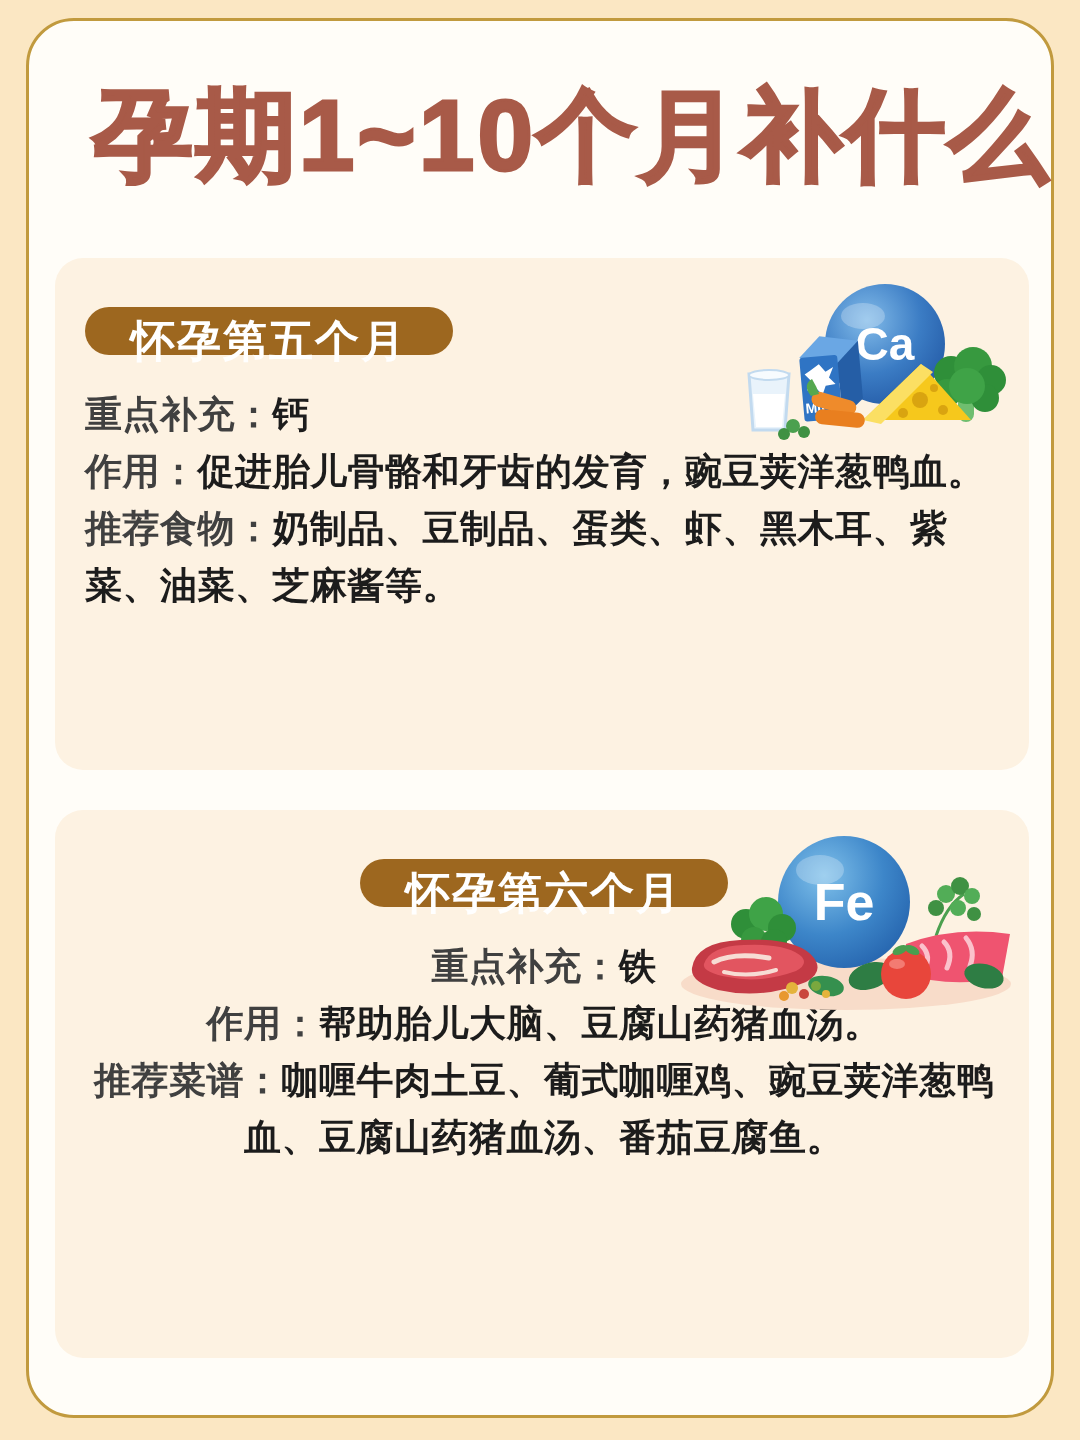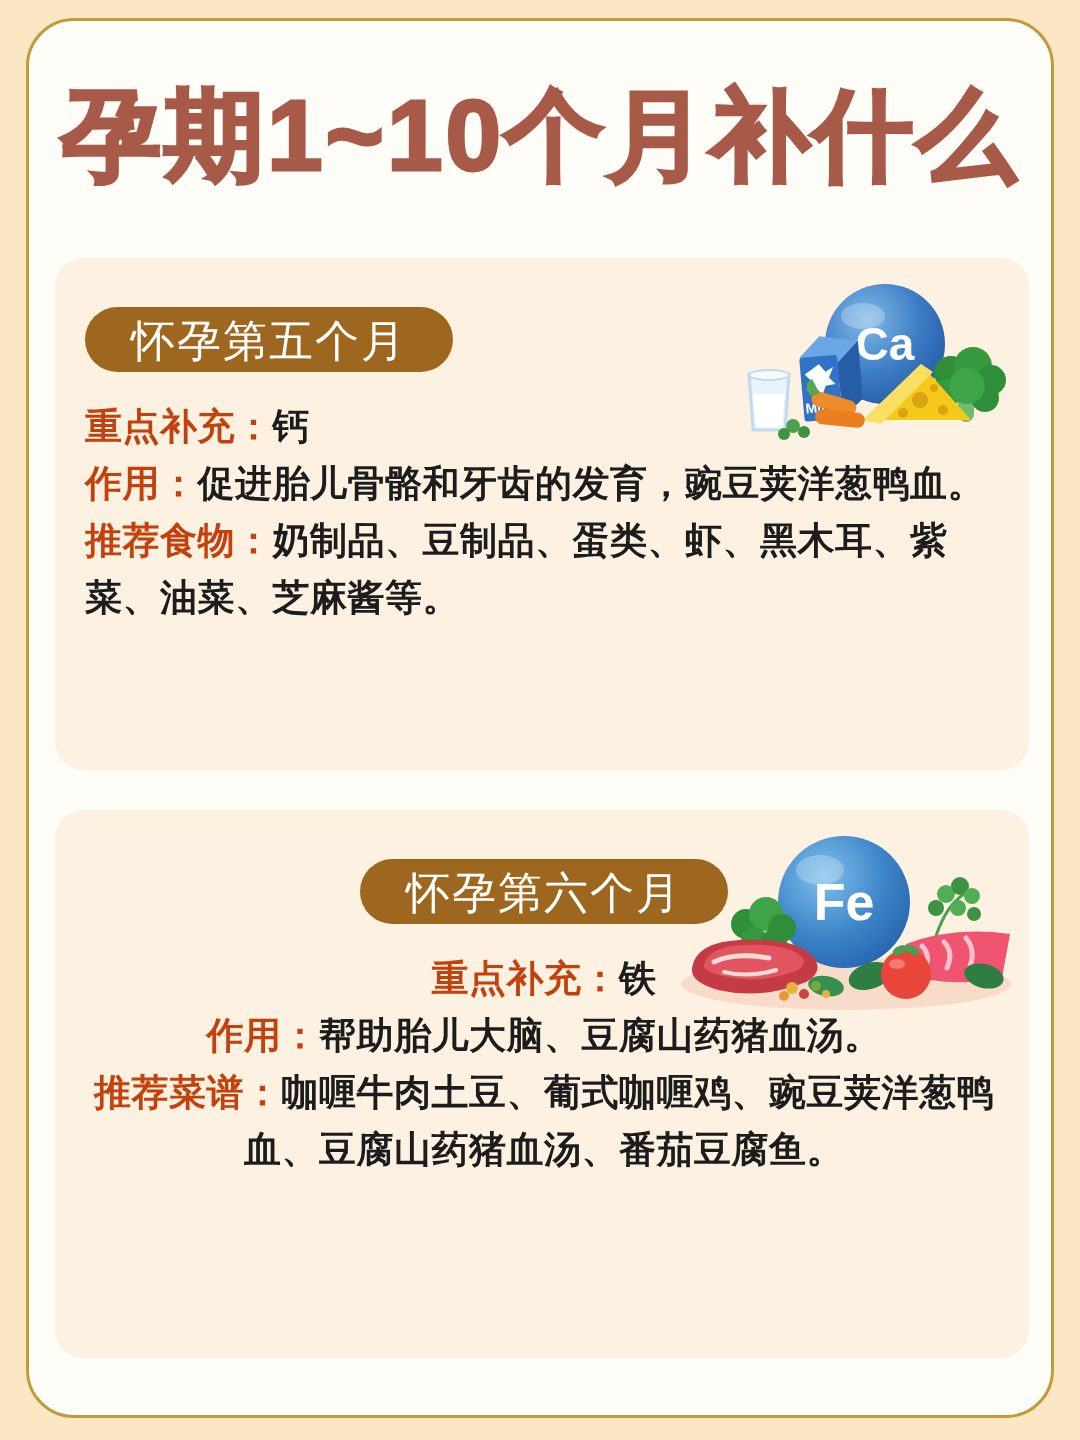--- a/index.html
+++ b/index.html
@@ -7,46 +7,46 @@
     width:1080px;height:1440px;position:relative;overflow:hidden;
     background:#fbe7c3;
     font-family:"Liberation Sans","DejaVu Sans",sans-serif;
   }
   .panel{
     position:absolute;left:26px;top:18px;width:1028px;height:1400px;
     box-sizing:border-box;background:#fffdf8;
     border:3px solid #c19a3e;border-radius:48px;
   }
   .title{
-    margin:44px 0 0;text-align:center;
+    margin:44px 0 0;text-align:right;
     font-size:100px;font-weight:900;line-height:1.4;
     color:#a85a48;-webkit-text-stroke:3px #a85a48;letter-spacing:3px;
     white-space:nowrap;
   }
   .card{
     position:absolute;left:26px;width:974px;
     box-sizing:border-box;padding:0 26px 0 30px;
     background:#fdf2e2;border-radius:28px;
   }
   .card-month5{top:237px;height:512px;}
   .card-month6{top:789px;height:548px;text-align:center;}
   .pill-row{margin:0;}
   .pill{
     display:inline-block;margin-top:49px;
     background:#9d671f;color:#ffffff;
-    font-size:44px;font-weight:normal;
-    height:65px;line-height:67px;padding:0 46px;border-radius:34px;
+    font-size:44px;font-weight:bold;
+    height:48px;line-height:67px;padding:0 46px;border-radius:34px;
     letter-spacing:2px;
   }
   .row{
     margin:0;font-size:37px;line-height:57px;
     color:#1c1c1c;font-weight:600;letter-spacing:0.5px;
   }
   .row.first{margin-top:26px;}
-  .label{color:#c2410c;font-weight:800;}
+  .label{color:#404040;font-weight:800;}
   .illus{position:absolute;}
   .illus-ca{top:20px;right:14px;width:300px;height:170px;}
   .illus-fe{top:6px;right:10px;width:345px;height:198px;}
 </style>
 </head>
 <body>
 
 <div class="poster">
   <div class="panel">
 

